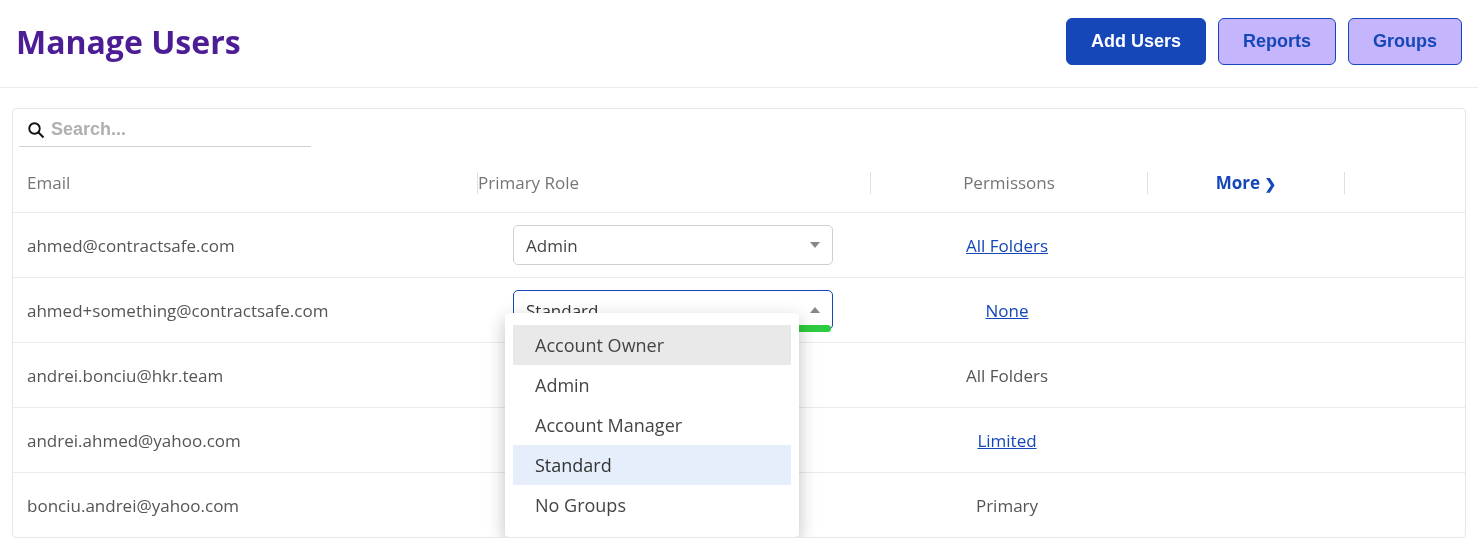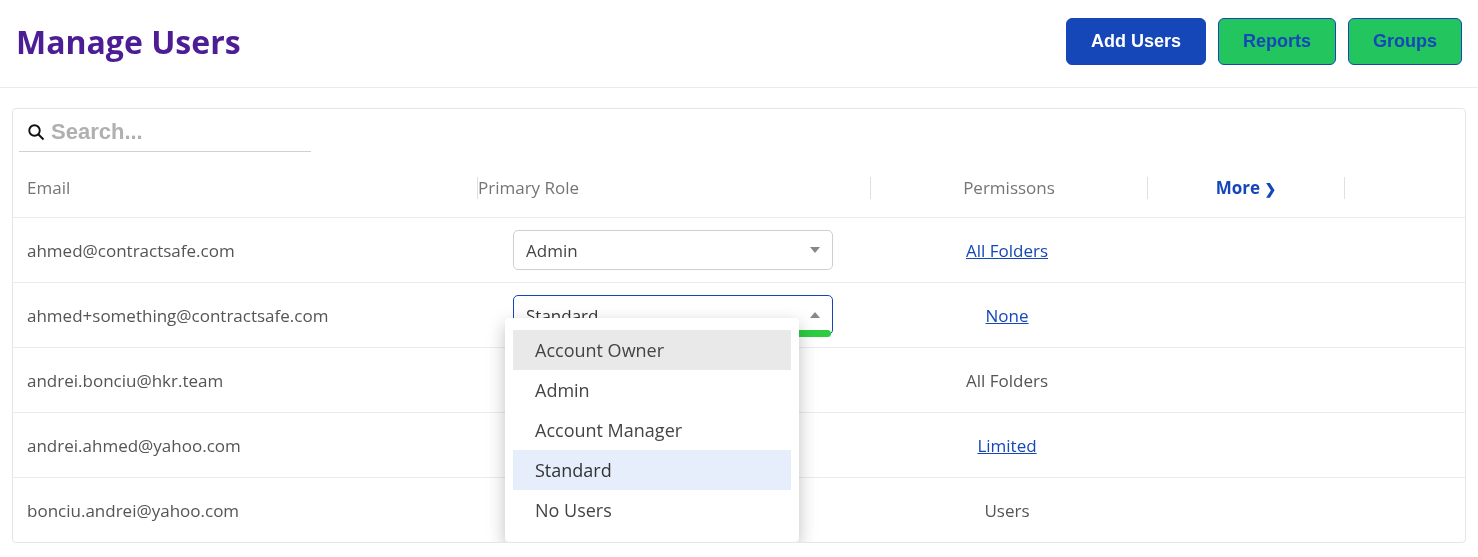--- a/index.html
+++ b/index.html
@@ -25,21 +25,21 @@
     display: flex;
     gap: 12px;
   }
   .btn {
     font-size: 18px;
     font-weight: 700;
     padding: 12px 24px;
     border-radius: 6px;
     cursor: pointer;
     border: 1.5px solid #1547b8;
-    background: #22c55e;
+    background: #c4b5fd;
     color: #1547b8;
   }
   .btn-primary {
     background: #1547b8;
     color: #fff;
   }
   .content {
     padding: 0 12px;
   }
   .panel {
@@ -54,21 +54,21 @@
     gap: 6px;
     padding: 10px 8px 6px 8px;
     width: 292px;
     border-bottom: 1px solid #d0d0d0;
     margin-left: 6px;
   }
   .search-icon svg { display: block; }
   .search-input {
     border: none;
     outline: none;
-    font-size: 22px;
+    font-size: 18px;
     color: #ef4444;
     width: 100%;
     font-weight: 700;
   }
   .search-input::placeholder { color: #b0b0b0; font-weight: 600; }
   .table-head {
     display: flex;
     align-items: center;
     padding: 24px 0 18px 0;
     color: #757575;
@@ -248,29 +248,29 @@
         <div class="cell-perm">
           <span class="link">Limited</span>
         </div>
         <div class="cell-spare"></div>
       </div>
 
       <div class="row">
         <div class="cell-email">bonciu.andrei@yahoo.com</div>
         <div class="cell-role"></div>
         <div class="cell-perm">
-          <span class="plain">Users</span>
+          <span class="plain">Primary</span>
         </div>
         <div class="cell-spare"></div>
       </div>
 
       <div class="dropdown">
         <div class="opt highlight">Account Owner</div>
         <div class="opt">Admin</div>
         <div class="opt">Account Manager</div>
         <div class="opt selected">Standard</div>
-        <div class="opt">No Users</div>
+        <div class="opt">No Groups</div>
       </div>
 
     </div>
 
   </div>
 </div>
 
 </body></html>

